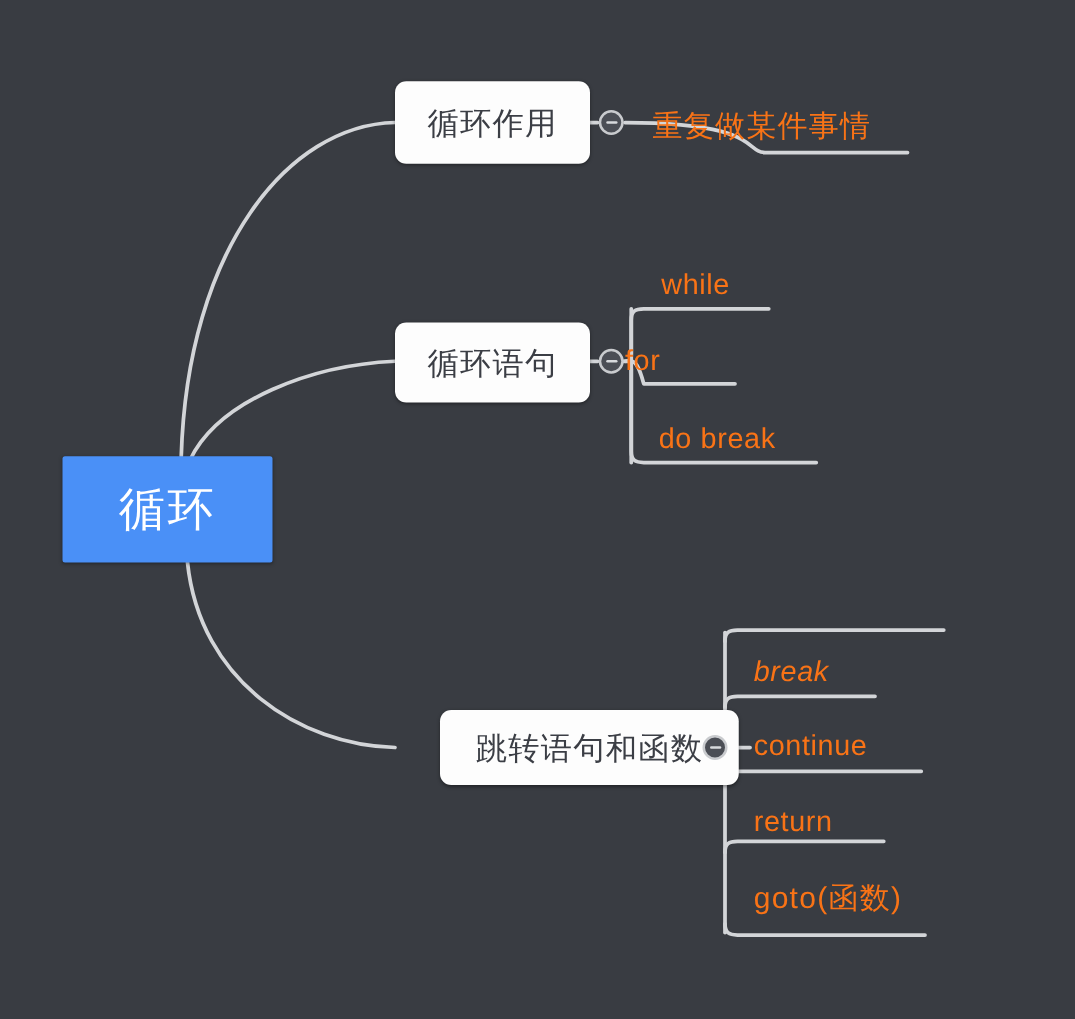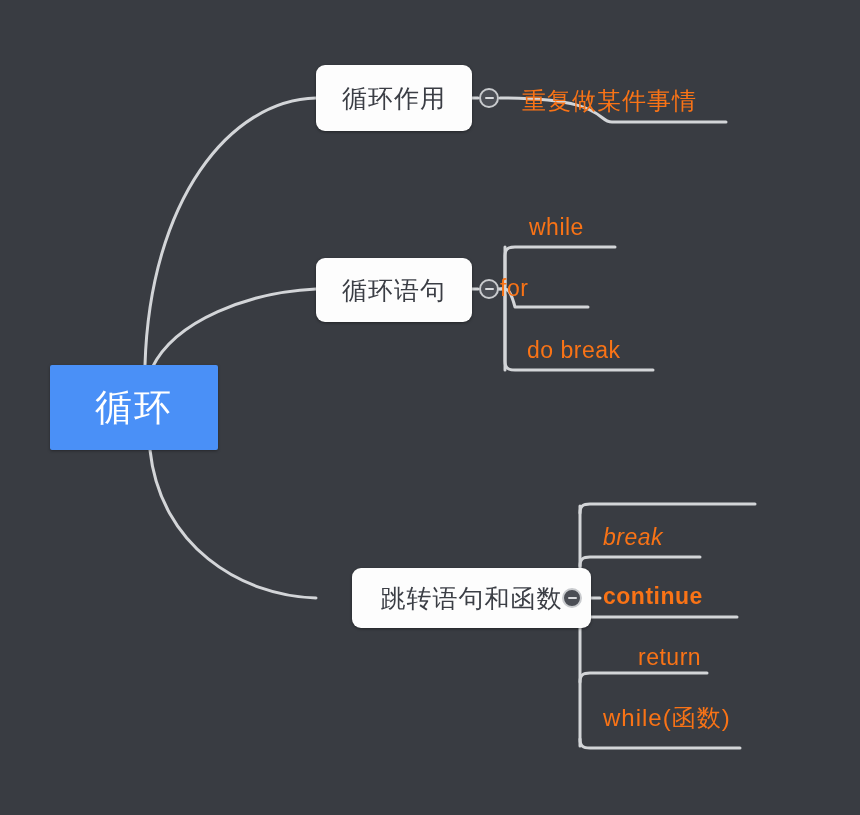--- a/index.html
+++ b/index.html
@@ -141,17 +141,17 @@
   <div class="leaf-label" style="left:500px; top:275px;">for</div>
   <div class="leaf-label" style="left:527px; top:337px;">do break</div>
 
   <div class="node branch-node" style="left:316px; top:568px; width:239px; height:60px;margin-left:36px;">
     <span>跳转语句和函数</span>
   </div>
   <div class="collapse-btn" style="left:562px; top:588px;">
     <span class="minus"></span>
   </div>
   <div class="leaf-label" style="left:603px; top:524px;font-style:italic;">break</div>
-  <div class="leaf-label" style="left:603px; top:583px;font-weight:bold;">continue</div>
-  <div class="leaf-label" style="left:638px; top:644px;">return</div>
-  <div class="leaf-label cjk" style="left:603px; top:702px;">while(函数)</div>
+  <div class="leaf-label" style="left:603px; top:583px;">continue</div>
+  <div class="leaf-label" style="left:603px; top:644px;">return</div>
+  <div class="leaf-label cjk" style="left:603px; top:702px;">goto(函数)</div>
 
 </div>
 
 </body></html>

